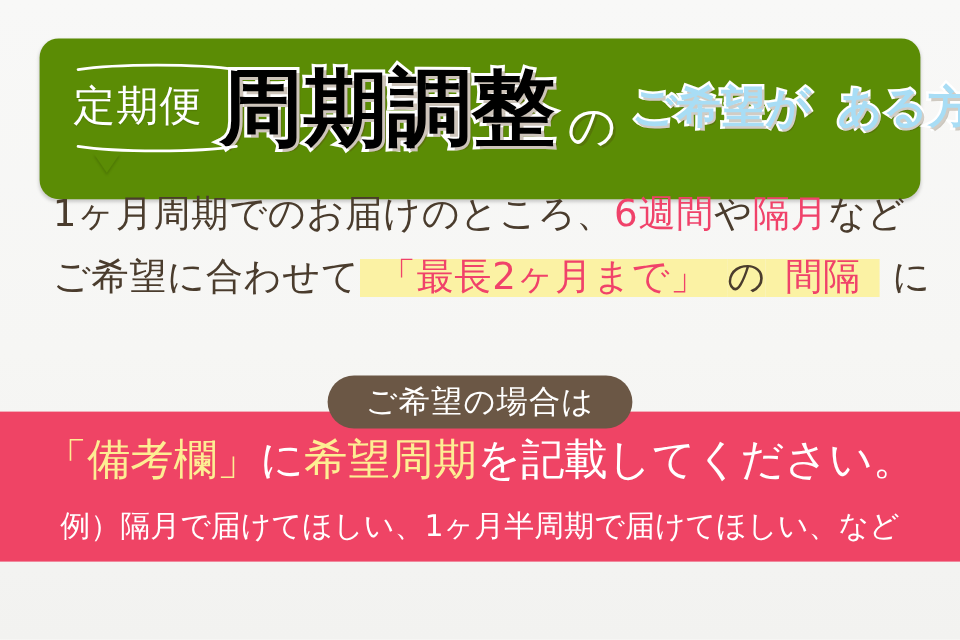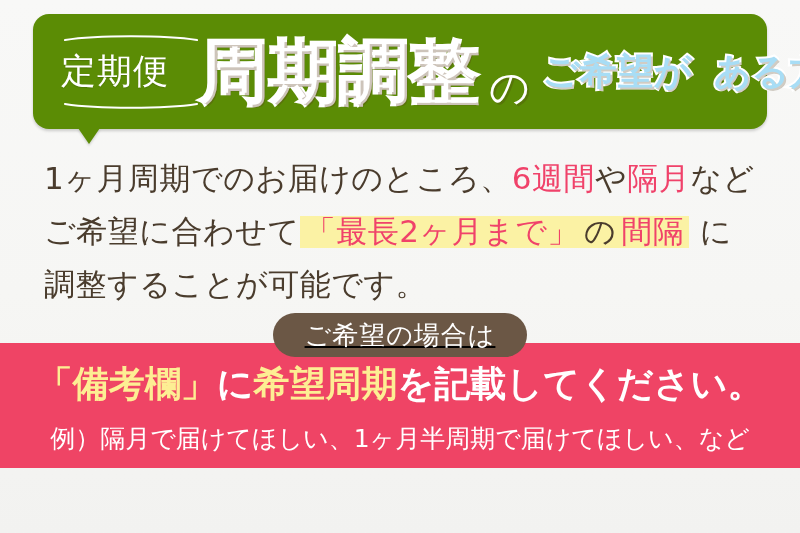--- a/index.html
+++ b/index.html
@@ -19,23 +19,23 @@
     width: 800px;
     height: 533px;
     background: linear-gradient(180deg, #f8f8f7 0%, #f6f6f4 55%, #f2f2f0 100%);
     overflow: hidden;
   }
 
   
   .header-bubble {
     position: absolute;
     left: 33px;
-    top: 14px;
+    top: 32px;
     width: 734px;
-    height: 115px;
+    height: 134px;
     background: #5b8c05;
     border-radius: 16px;
     box-shadow: 0 2px 3px rgba(0,0,0,0.18);
   }
   .bubble-tail {
     position: absolute;
     left: 78px;
     top: 128px;
     width: 0;
     height: 0;
@@ -80,24 +80,24 @@
     width: 136px;
     height: 9px;
     overflow: visible;
   }
   .rule.top { top: 10px; }
   .rule.bottom { bottom: 10px; }
   .rule svg { display: block; }
 
   
   .headline-main {
-    margin-left: 30px;
-    color: #ffffff;
+    margin-left: 14px;
+    color: #000000;
     font-size: 70px;
-    font-weight: 400;
+    font-weight: 700;
     line-height: 1;
     white-space: nowrap;
     letter-spacing: 0px;
     -webkit-text-stroke: 5px #ffffff;
     paint-order: stroke fill;
     text-shadow:
       3px 3px 0 rgba(90,60,25,0.30);
   }
   
   .headline-no {
@@ -140,21 +140,21 @@
     font-size: 31px;
     line-height: 53px;
     letter-spacing: 0.5px;
     white-space: nowrap;
   }
   .body-para .ln { display: block; }
   .pink { color: #f0426a; }
   .hl {
     background: linear-gradient(transparent 8%, #fbf2a4 8%, #fbf2a4 96%, transparent 96%);
     color: #f0426a;
-    padding: 0 5px;
+    padding: 0 16px;
   }
   .hl-brown {
     background: linear-gradient(transparent 8%, #fbf2a4 8%, #fbf2a4 96%, transparent 96%);
     color: #4a3c2d;
   }
 
   
   .pink-band {
     position: absolute;
     left: 0;
@@ -172,41 +172,40 @@
     top: 313px;
     min-width: 254px;
     height: 44px;
     background: #6b5745;
     border-radius: 22px;
     display: flex;
     align-items: center;
     justify-content: center;
     padding: 0 26px;
     box-sizing: border-box;
-    text-decoration: underline;
   }
   .badge-text {
     color: #ffffff;
     font-size: 26px;
     font-weight: 400;
     letter-spacing: 1px;
     white-space: nowrap;
     line-height: 1;
   }
 
   .pink-line1 {
     position: absolute;
     left: 50%;
     transform: translateX(-50%);
     top: 364px;
     width: 760px;
     text-align: center;
     color: #ffffff;
     font-size: 36px;
-    font-weight: 700;
+    font-weight: 400;
     line-height: 1.1;
     white-space: nowrap;
   }
   .pink-line1 .yellow { color: #fdee93; }
 
   .pink-line2 {
     position: absolute;
     left: 50%;
     transform: translateX(-50%);
     top: 425px;
@@ -263,21 +262,20 @@
         <span class="line2">ある方へ</span>
       </div>
 
     </div>
   </div>
   <div class="bubble-tail"></div>
 
   <div class="body-para">
     <span class="ln"><span>1ヶ月周期でのお届けのところ、</span><span class="pink">6週間</span><span>や</span><span class="pink">隔月</span><span>など</span></span>
     <span class="ln"><span>ご希望に合わせて</span><span class="hl">「最長2ヶ月まで」</span><span class="hl-brown">の</span><span class="hl">間隔</span><span> に</span></span>
-    <span class="ln">調整することが可能です。</span>
   </div>
 
   <div class="pink-band"></div>
 
   <div class="badge">
     <span class="badge-text">ご希望の場合は</span>
   </div>
 
   <div class="pink-line1"><span class="yellow">「備考欄」</span><span>に</span><span class="yellow">希望周期</span><span>を記載してください。</span></div>
 

